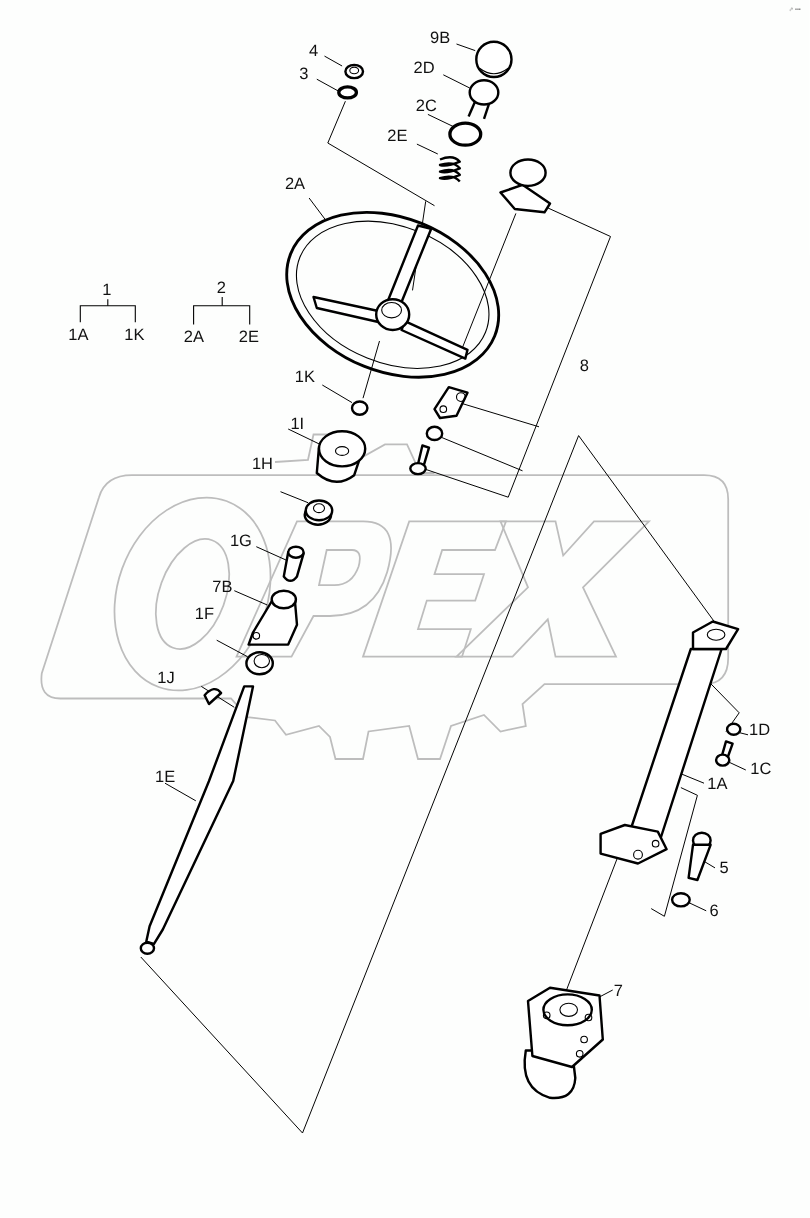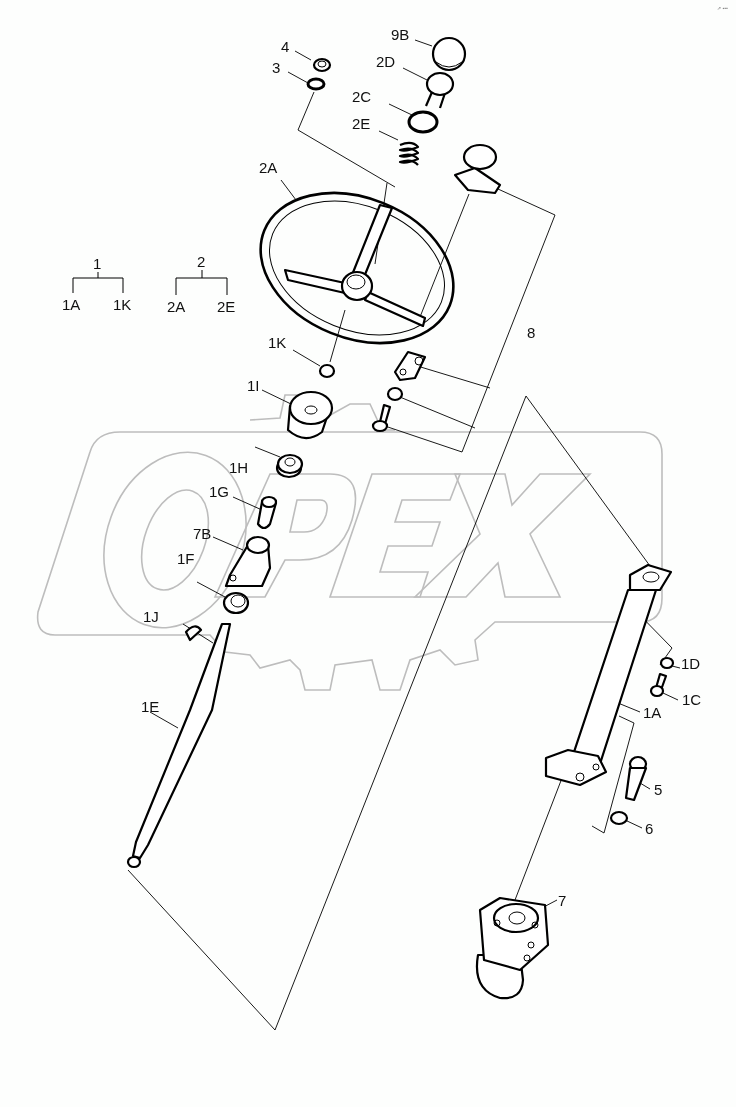--- a/index.html
+++ b/index.html
@@ -194,26 +194,26 @@
   <span class="lbl" style="left:62px;top:297px">1A</span>
   <span class="lbl" style="left:113px;top:297px">1K</span>
   <span class="lbl" style="left:197px;top:254px">2</span>
   <span class="lbl" style="left:167px;top:299px">2A</span>
   <span class="lbl" style="left:217px;top:299px">2E</span>
 
   <span class="lbl" style="left:281px;top:39px">4</span>
   <span class="lbl" style="left:272px;top:60px">3</span>
   <span class="lbl" style="left:391px;top:27px">9B</span>
   <span class="lbl" style="left:376px;top:54px">2D</span>
-  <span class="lbl" style="left:352px;top:89px">2C</span>
+  <span class="lbl" style="left:378px;top:89px">2C</span>
   <span class="lbl" style="left:352px;top:116px">2E</span>
   <span class="lbl" style="left:259px;top:160px">2A</span>
   <span class="lbl" style="left:268px;top:335px">1K</span>
-  <span class="lbl" style="left:247px;top:378px">1I</span>
-  <span class="lbl" style="left:229px;top:460px">1H</span>
+  <span class="lbl" style="left:264px;top:378px">1I</span>
+  <span class="lbl" style="left:229px;top:414px">1H</span>
   <span class="lbl" style="left:209px;top:484px">1G</span>
   <span class="lbl" style="left:193px;top:526px">7B</span>
   <span class="lbl" style="left:177px;top:551px">1F</span>
   <span class="lbl" style="left:143px;top:609px">1J</span>
   <span class="lbl" style="left:141px;top:699px">1E</span>
   <span class="lbl" style="left:527px;top:325px">8</span>
   <span class="lbl" style="left:682px;top:692px">1C</span>
   <span class="lbl" style="left:681px;top:656px">1D</span>
   <span class="lbl" style="left:643px;top:705px">1A</span>
   <span class="lbl" style="left:654px;top:782px">5</span>

